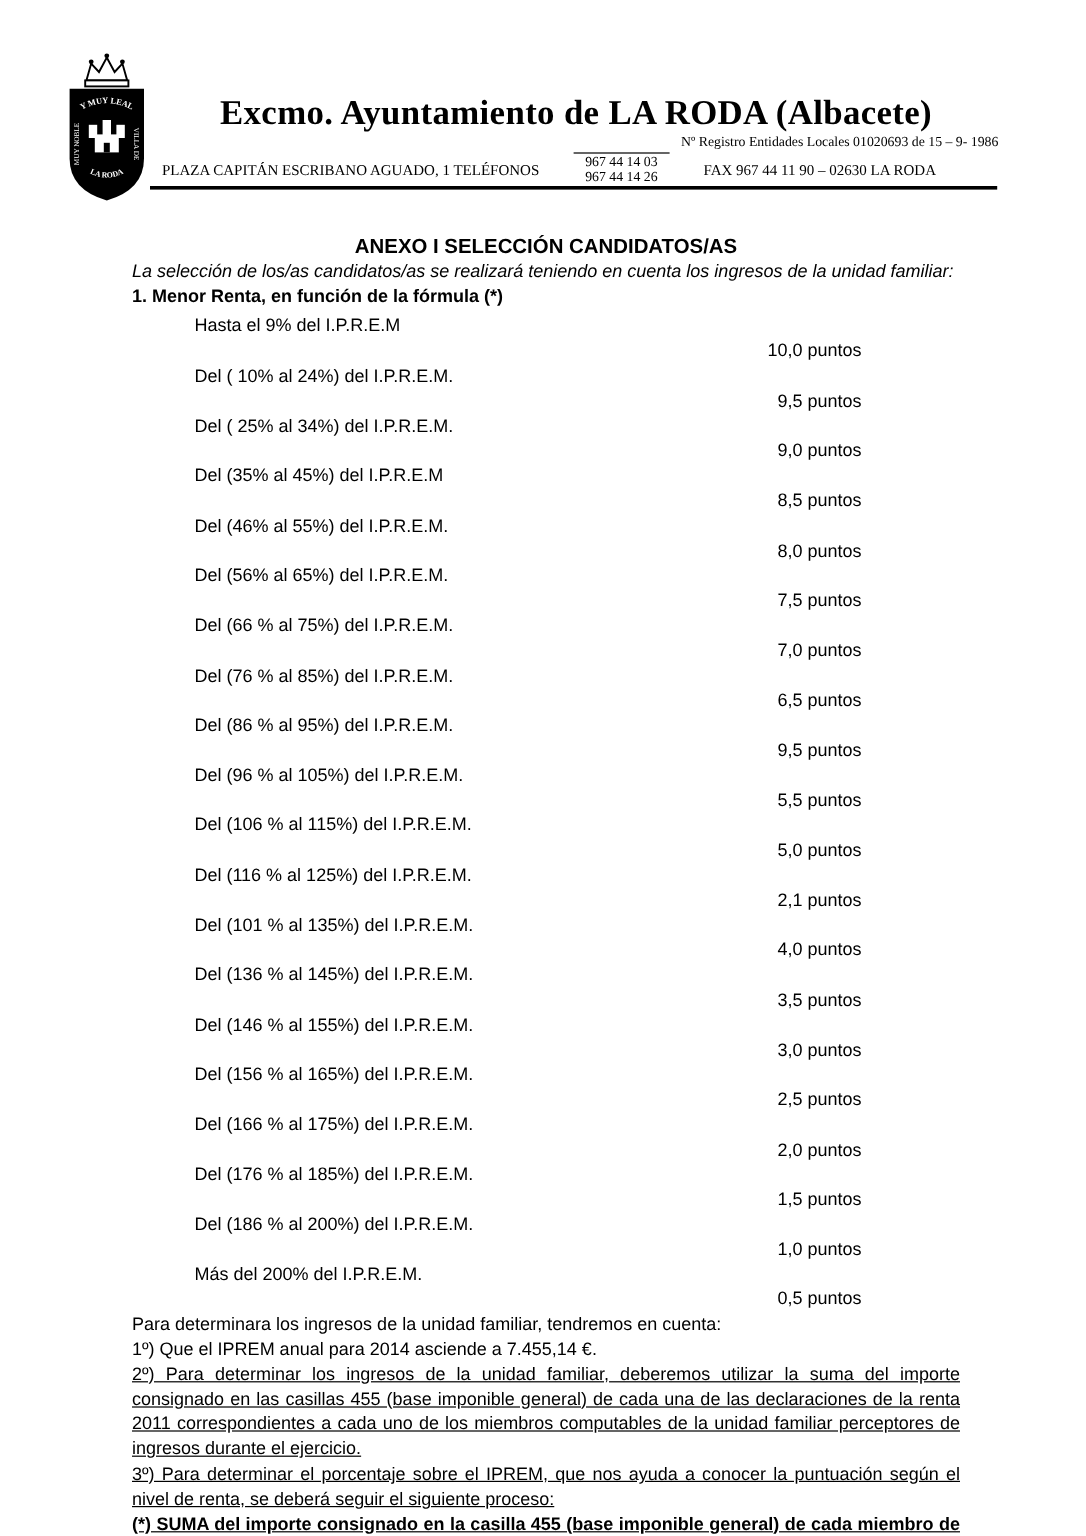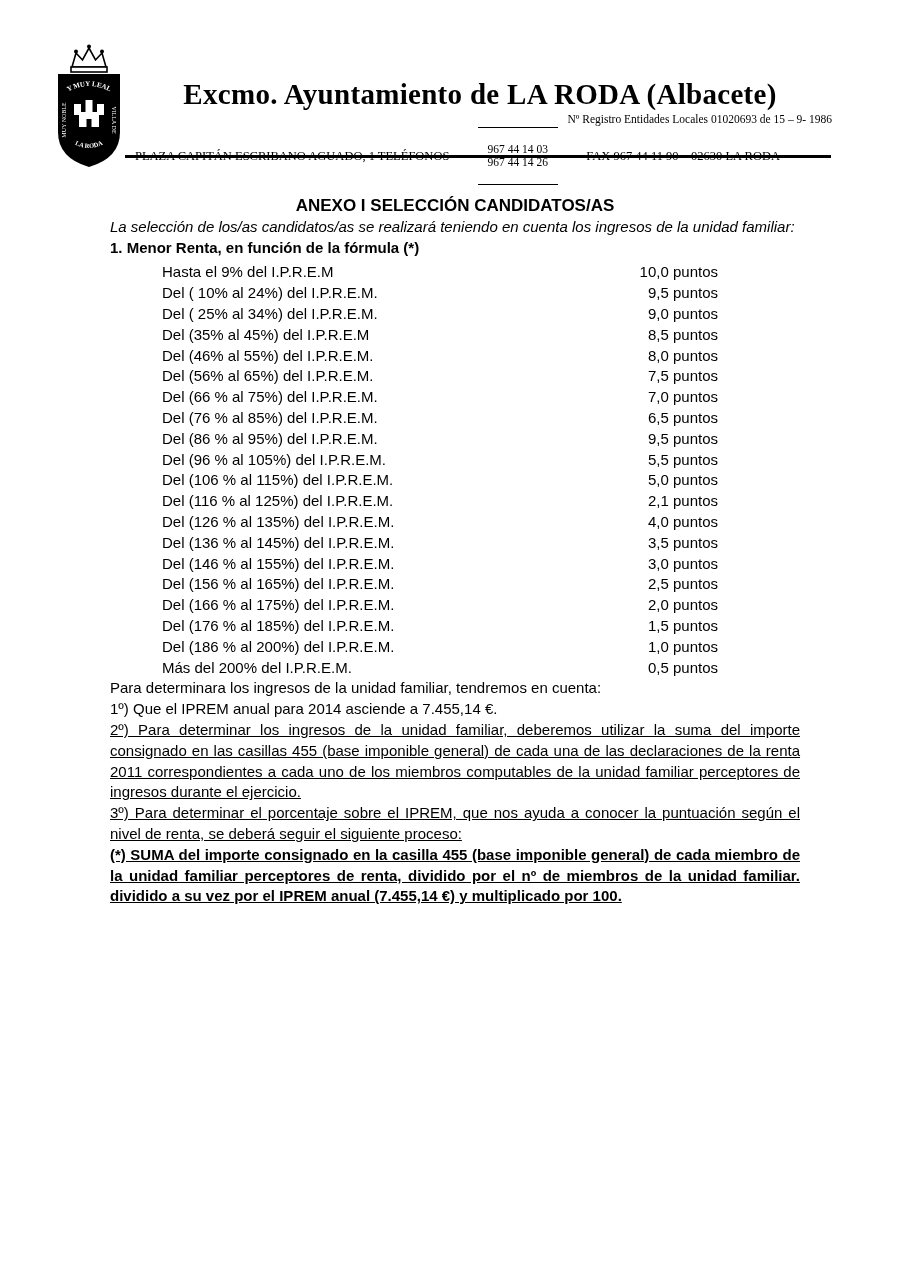--- a/index.html
+++ b/index.html
@@ -33,40 +33,40 @@
   .header-info {
     position: absolute; left: 135px; top: 127px; width: 645px;
     display: flex; align-items: center; justify-content: space-between;
     font-family: "Liberation Serif", serif;
     font-size: 12.5px;
   }
   .phones {
     text-align: center;
     font-size: 11.5px; line-height: 13px;
     border-top: 1px solid #000; border-bottom: 1px solid #000;
-    padding: 15px 10px;
+    padding: 1px 10px;
   }
   .header-rule {
     position: absolute; left: 125px; top: 155px;
     width: 706px; height: 3px; background: #000;
   }
 
   
   .doc {
     position: absolute; left: 110px; top: 196px; width: 690px;
     font-size: 15px; line-height: 20.8px;
   }
   .doc p { margin: 0; }
   .doc-heading {
     text-align: center; font-weight: 700; font-size: 17px;
   }
   .intro { margin-top: 18px; font-style: italic; }
   .section-title { font-weight: 700; margin-top: 18px; }
   .scale { margin-top: 4px; width: 608px; }
-  .scale-row { display: flex; }
+  .scale-row { display: flex; flex-direction: column; }
   .scale-label { padding-left: 52px; }
   .scale-points { margin-left: auto; text-align: right; }
   .notes-intro { margin-top: 14px; }
   .justified { text-align: justify; text-decoration: underline; }
   .footnote { font-weight: 700; margin-top: 40px; }
 </style>
 </head>
 <body>
 
 <div class="page">
@@ -185,21 +185,21 @@
           <span class="scale-label">Del (106 % al 115%) del I.P.R.E.M.</span>
           <span class="scale-points">5,0 puntos</span>
         </div>
 
         <div class="scale-row">
           <span class="scale-label">Del (116 % al 125%) del I.P.R.E.M.</span>
           <span class="scale-points">2,1 puntos</span>
         </div>
 
         <div class="scale-row">
-          <span class="scale-label">Del (126 % al 135%) del I.P.R.E.M.</span>
+          <span class="scale-label">Del (101 % al 135%) del I.P.R.E.M.</span>
           <span class="scale-points">4,0 puntos</span>
         </div>
 
         <div class="scale-row">
           <span class="scale-label">Del (136 % al 145%) del I.P.R.E.M.</span>
           <span class="scale-points">3,5 puntos</span>
         </div>
 
         <div class="scale-row">
           <span class="scale-label">Del (146 % al 155%) del I.P.R.E.M.</span>

